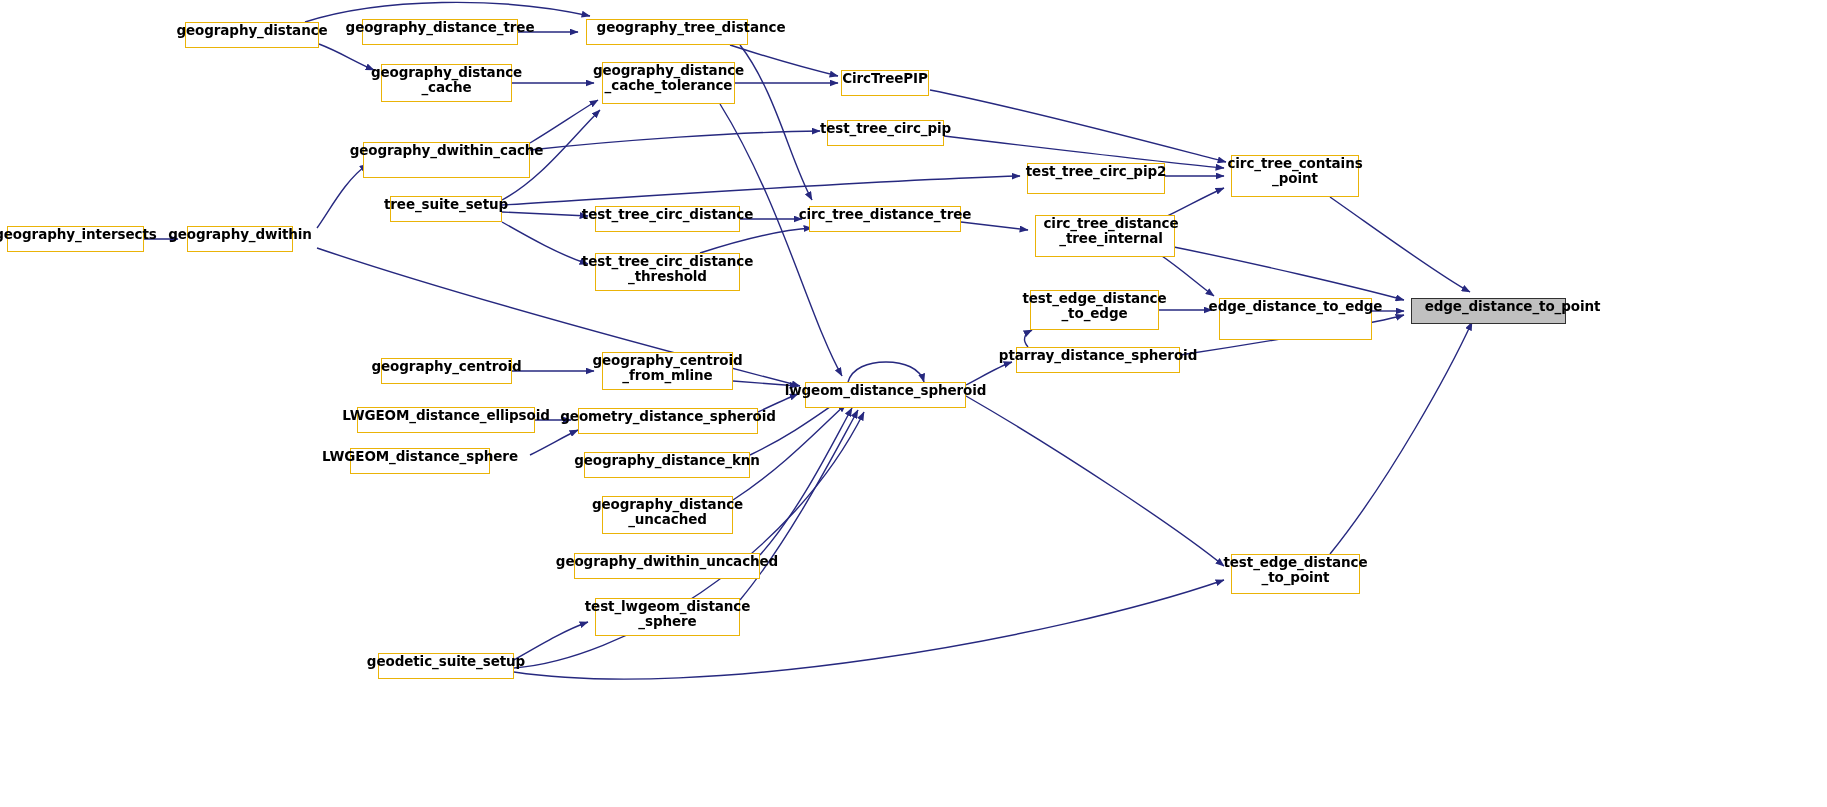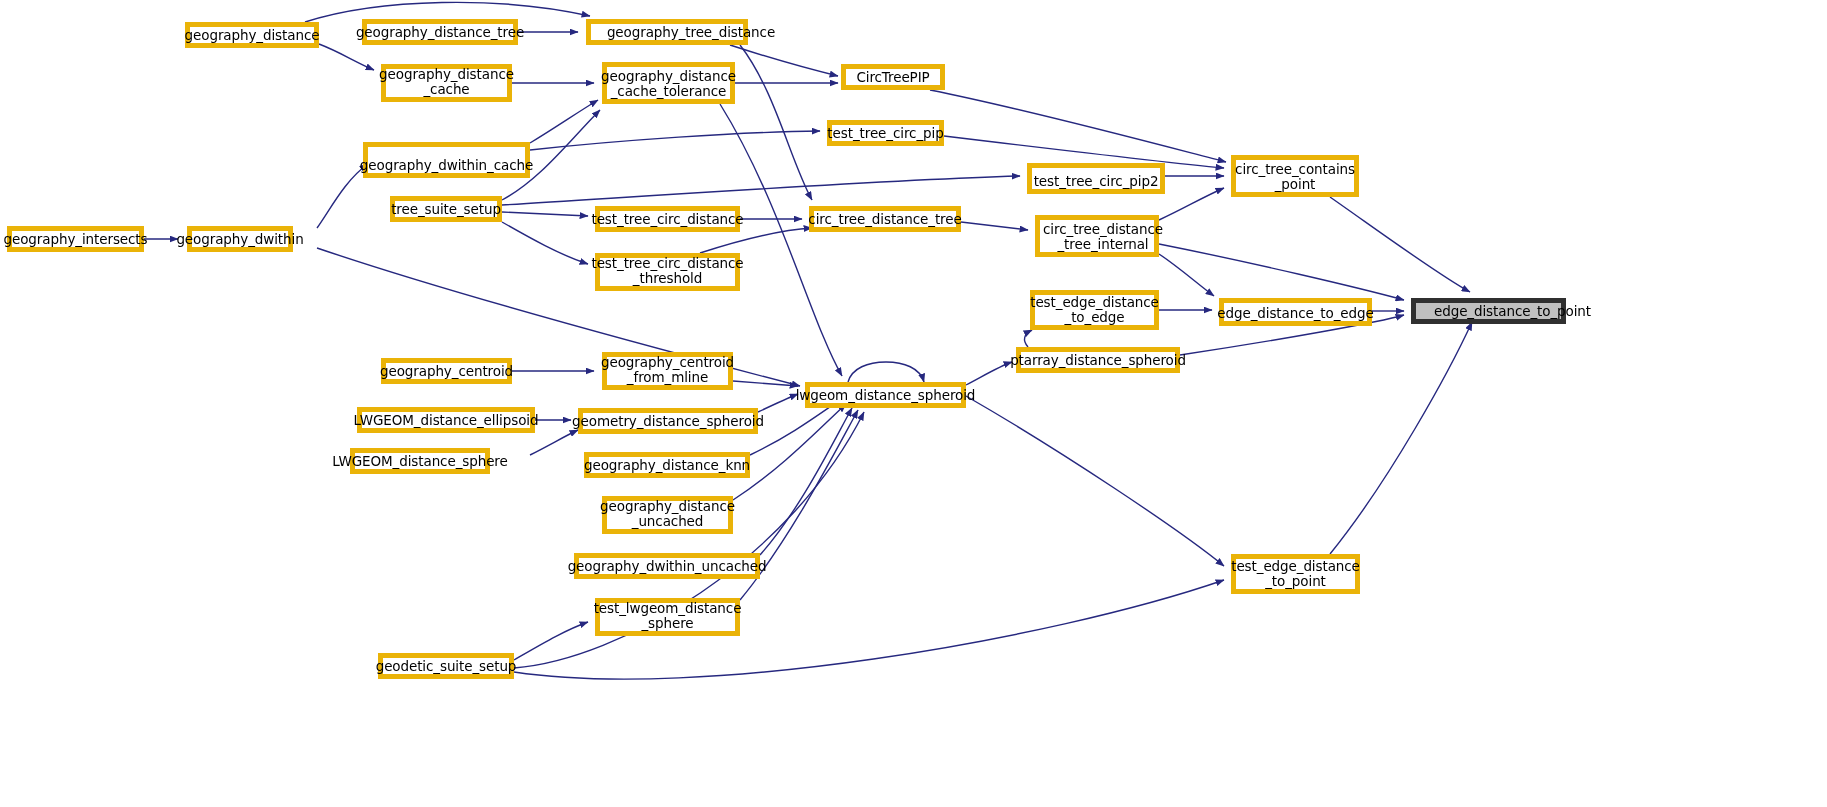--- a/index.html
+++ b/index.html
@@ -20,32 +20,33 @@
     position: absolute;
     left: 0;
     top: 0;
     width: 1827px;
     height: 807px;
     pointer-events: none;
   }
   .node {
     position: absolute;
     box-sizing: border-box;
-    border: 5px solid #eab308;
+    border: 1px solid #eab308;
     background: #ffffff;
     color: #000000;
     font-size: 13.5px;
     line-height: 15px;
     display: flex;
-    align-items: flex-end;
+    align-items: flex-start;
     justify-content: center;
     text-align: center;
     white-space: pre-line;
     letter-spacing: -0.1px;
     z-index: 3;
+    font-weight: bold;
   }
   .node.highlight {
     background: #c0c0c0;
     border-color: #303030;
     padding-left: 48px;
   }
   .node-label {
     display: block;
     padding: 0 5px;
     white-space: pre-line;
@@ -126,39 +127,39 @@
       <div class="node" style="left: 602px; top: 62px; width: 133px; height: 42px;"><span class="node-label">geography_distance
 _cache_tolerance</span></div>
       <div class="node" style="left: 827px; top: 120px; width: 117px; height: 26px;"><span class="node-label">test_tree_circ_pip</span></div>
       <div class="node" style="left: 1027px; top: 163px; width: 138px; height: 31px;"><span class="node-label">test_tree_circ_pip2</span></div>
       <div class="node" style="left: 595px; top: 206px; width: 145px; height: 26px;"><span class="node-label">test_tree_circ_distance</span></div>
       <div class="node" style="left: 595px; top: 253px; width: 145px; height: 38px;"><span class="node-label">test_tree_circ_distance
 _threshold</span></div>
       <div class="node" style="left: 809px; top: 206px; width: 152px; height: 26px;"><span class="node-label">circ_tree_distance_tree</span></div>
       <div class="node" style="left: 1231px; top: 155px; width: 128px; height: 42px;"><span class="node-label">circ_tree_contains
 _point</span></div>
-      <div class="node" style="left: 1035px; top: 215px; width: 124px; height: 42px; padding-left: 12px;"><span class="node-label">circ_tree_distance
+      <div class="node" style="left: 1035px; top: 215px; width: 140px; height: 42px; padding-left: 12px;"><span class="node-label">circ_tree_distance
 _tree_internal</span></div>
       <div class="node" style="left: 1030px; top: 290px; width: 129px; height: 40px;"><span class="node-label">test_edge_distance
 _to_edge</span></div>
-      <div class="node" style="left: 1219px; top: 298px; width: 153px; height: 28px;"><span class="node-label">edge_distance_to_edge</span></div>
+      <div class="node" style="left: 1219px; top: 298px; width: 153px; height: 42px;"><span class="node-label">edge_distance_to_edge</span></div>
       <div class="node highlight" style="left: 1411px; top: 298px; width: 155px; height: 26px;"><span class="node-label">edge_distance_to_point</span></div>
       <div class="node" style="left: 1016px; top: 347px; width: 164px; height: 26px;"><span class="node-label">ptarray_distance_spheroid</span></div>
       <div class="node" style="left: 805px; top: 382px; width: 161px; height: 26px;"><span class="node-label">lwgeom_distance_spheroid</span></div>
       <div class="node" style="left: 381px; top: 358px; width: 131px; height: 26px;"><span class="node-label">geography_centroid</span></div>
       <div class="node" style="left: 602px; top: 352px; width: 131px; height: 38px;"><span class="node-label">geography_centroid
 _from_mline</span></div>
       <div class="node" style="left: 357px; top: 407px; width: 178px; height: 26px;"><span class="node-label">LWGEOM_distance_ellipsoid</span></div>
       <div class="node" style="left: 578px; top: 408px; width: 180px; height: 26px;"><span class="node-label">geometry_distance_spheroid</span></div>
       <div class="node" style="left: 350px; top: 448px; width: 140px; height: 26px;"><span class="node-label">LWGEOM_distance_sphere</span></div>
       <div class="node" style="left: 584px; top: 452px; width: 166px; height: 26px;"><span class="node-label">geography_distance_knn</span></div>
       <div class="node" style="left: 602px; top: 496px; width: 131px; height: 38px;"><span class="node-label">geography_distance
 _uncached</span></div>
       <div class="node" style="left: 574px; top: 553px; width: 186px; height: 26px;"><span class="node-label">geography_dwithin_uncached</span></div>
       <div class="node" style="left: 595px; top: 598px; width: 145px; height: 38px;"><span class="node-label">test_lwgeom_distance
 _sphere</span></div>
       <div class="node" style="left: 378px; top: 653px; width: 136px; height: 26px;"><span class="node-label">geodetic_suite_setup</span></div>
       <div class="node" style="left: 1231px; top: 554px; width: 129px; height: 40px;"><span class="node-label">test_edge_distance
 _to_point</span></div>
-      <div class="node" style="left: 841px; top: 64px; width: 104px; height: 26px;"><span class="node-label">CircTreePIP</span></div>
+      <div class="node" style="left: 841px; top: 70px; width: 88px; height: 26px;"><span class="node-label">CircTreePIP</span></div>
     </div>
 
 </div>
 
 </body></html>

